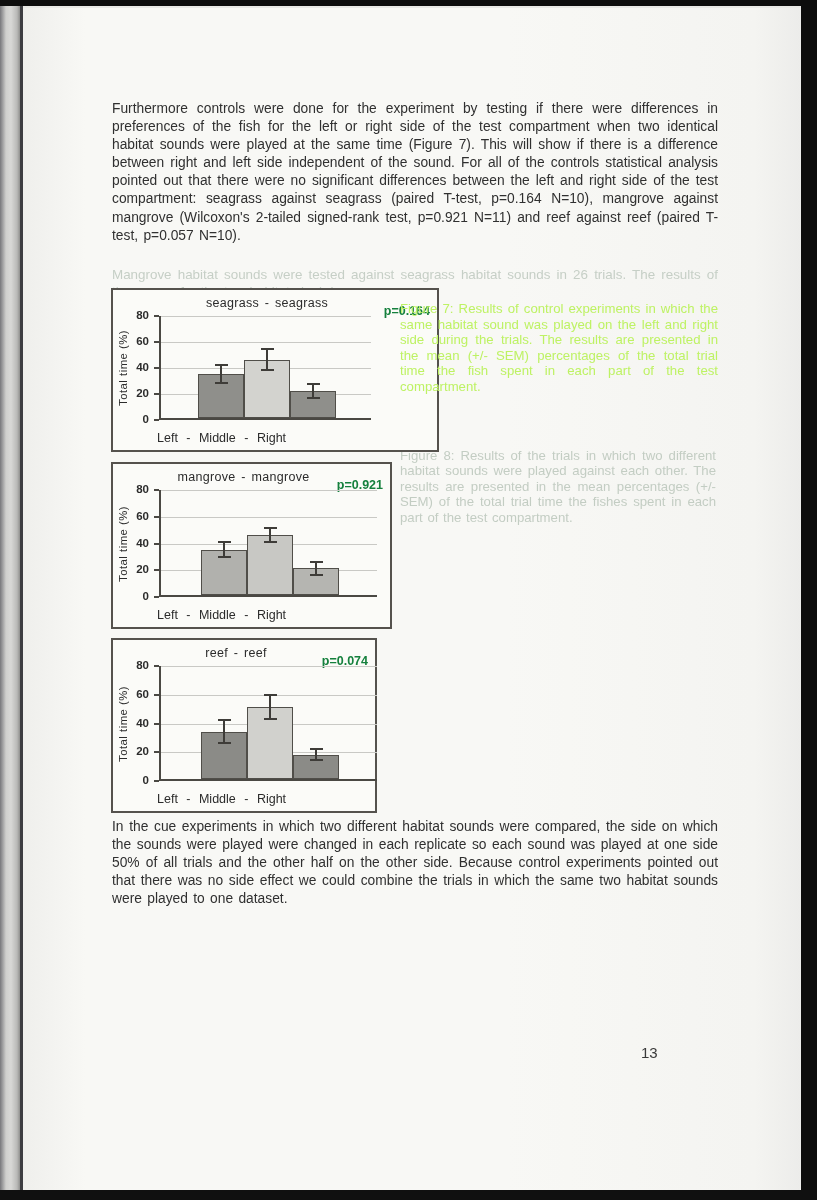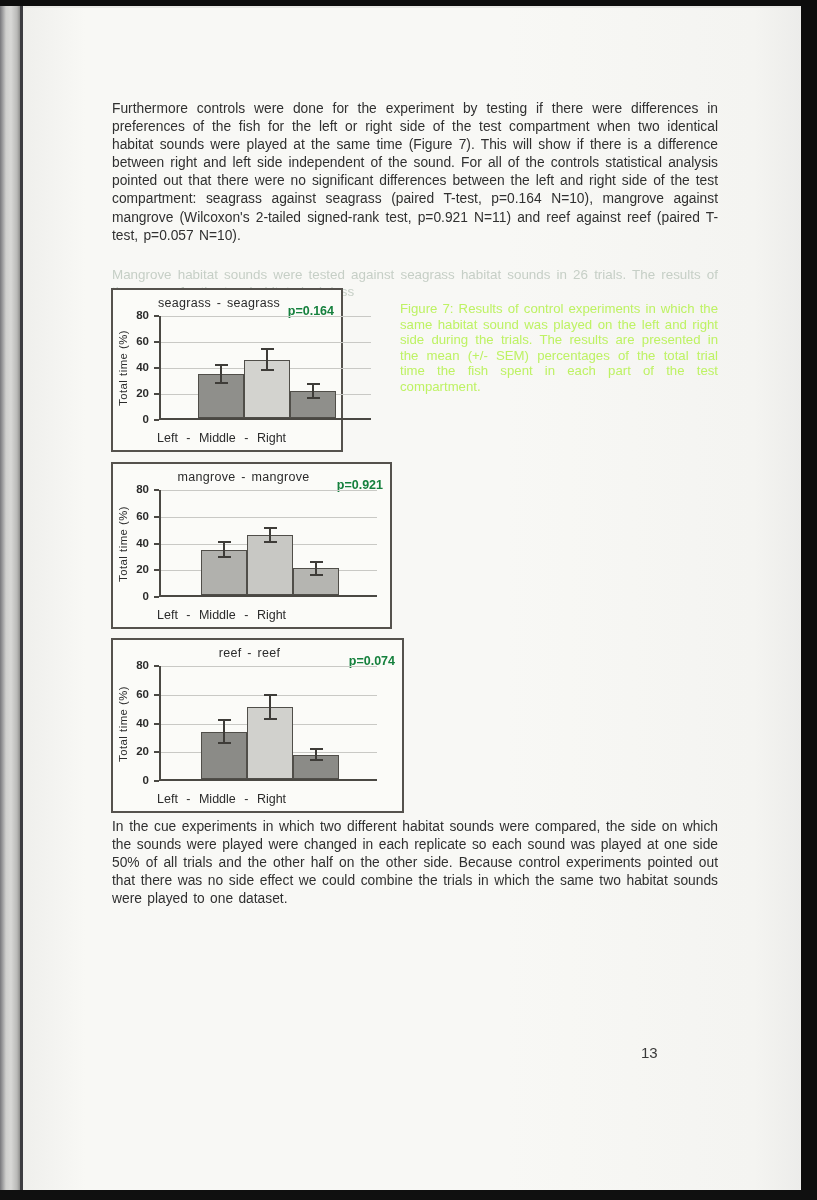--- a/index.html
+++ b/index.html
@@ -51,23 +51,23 @@
   .ghost8{left:400px;top:448px;width:316px;}
   .page-number{
     position:absolute;left:641px;top:1044px;color:#3a3a3a;font-size:15px;z-index:2;
   }
 
   
   .chart{
     position:absolute;box-sizing:border-box;z-index:2;
     background:#fbfbf8;border:2px solid #55524d;
   }
-  .chart-1{left:111px;top:288px;width:232px;height:164px;}
+  .chart-1{left:111px;top:288px;width:328px;height:164px;}
   .chart-2{left:111px;top:462px;width:281px;height:167px;}
-  .chart-3{left:111px;top:638px;width:293px;height:175px;}
+  .chart-3{left:111px;top:638px;width:266px;height:175px;}
   .c-title{
     position:absolute;top:6px;left:44px;right:60px;text-align:center;
     font-size:12.5px;color:#2b2b2b;white-space:nowrap;letter-spacing:0.3px;word-spacing:2px;
   }
   .c-p{
     position:absolute;top:14px;right:7px;font-size:12.5px;color:#15803d;font-weight:bold;
   }
   .c-ylabel{
     position:absolute;left:2px;width:15px;
     writing-mode:vertical-rl;transform:rotate(180deg);
@@ -85,20 +85,21 @@
 </style>
 </head>
 <body>
 
 <div class="scan">
   <div class="edge-strip"></div>
   <div class="edge-line"></div>
   <div class="page"></div>
 
   <p class="ghost ghost1">Mangrove habitat sounds were tested against seagrass habitat sounds in 26 trials. The results of the means for the two habitats look less</p>
+  <p class="ghost-caption ghost8">Figure 8: Results of the trials in which two different habitat sounds were played against each other. The results are presented in the mean percentages (+/- SEM) of the total trial time the fishes spent in each part of the test compartment.</p>
 
   <p class="body-text p1">Furthermore controls were done for the experiment by testing if there were differences in preferences of the fish for the left or right side of the test compartment when two identical habitat sounds were played at the same time (Figure 7). This will show if there is a difference between right and left side independent of the sound. For all of the controls statistical analysis pointed out that there were no significant differences between the left and right side of the test compartment: seagrass against seagrass (paired T-test, p=0.164 N=10), mangrove against mangrove (Wilcoxon's 2-tailed signed-rank test, p=0.921 N=11) and reef against reef (paired T-test, p=0.057 N=10).</p>
 
   <div class="chart chart-1">
     <div class="c-title">seagrass - seagrass</div>
     <div class="c-p">p=0.164</div>
     <div class="c-ylabel" style="top: 26px; height: 104px;">Total time (%)</div>
     <div class="c-plot" style="left: 46px; top: 26px; width: 210px; height: 102px;">
         <div style="position: absolute; left: 0px; right: 0px; top: 78px; height: 1px; background: rgb(201, 201, 197);"></div>
         <div style="position: absolute; left: 0px; right: 0px; top: 52px; height: 1px; background: rgb(201, 201, 197);"></div>

